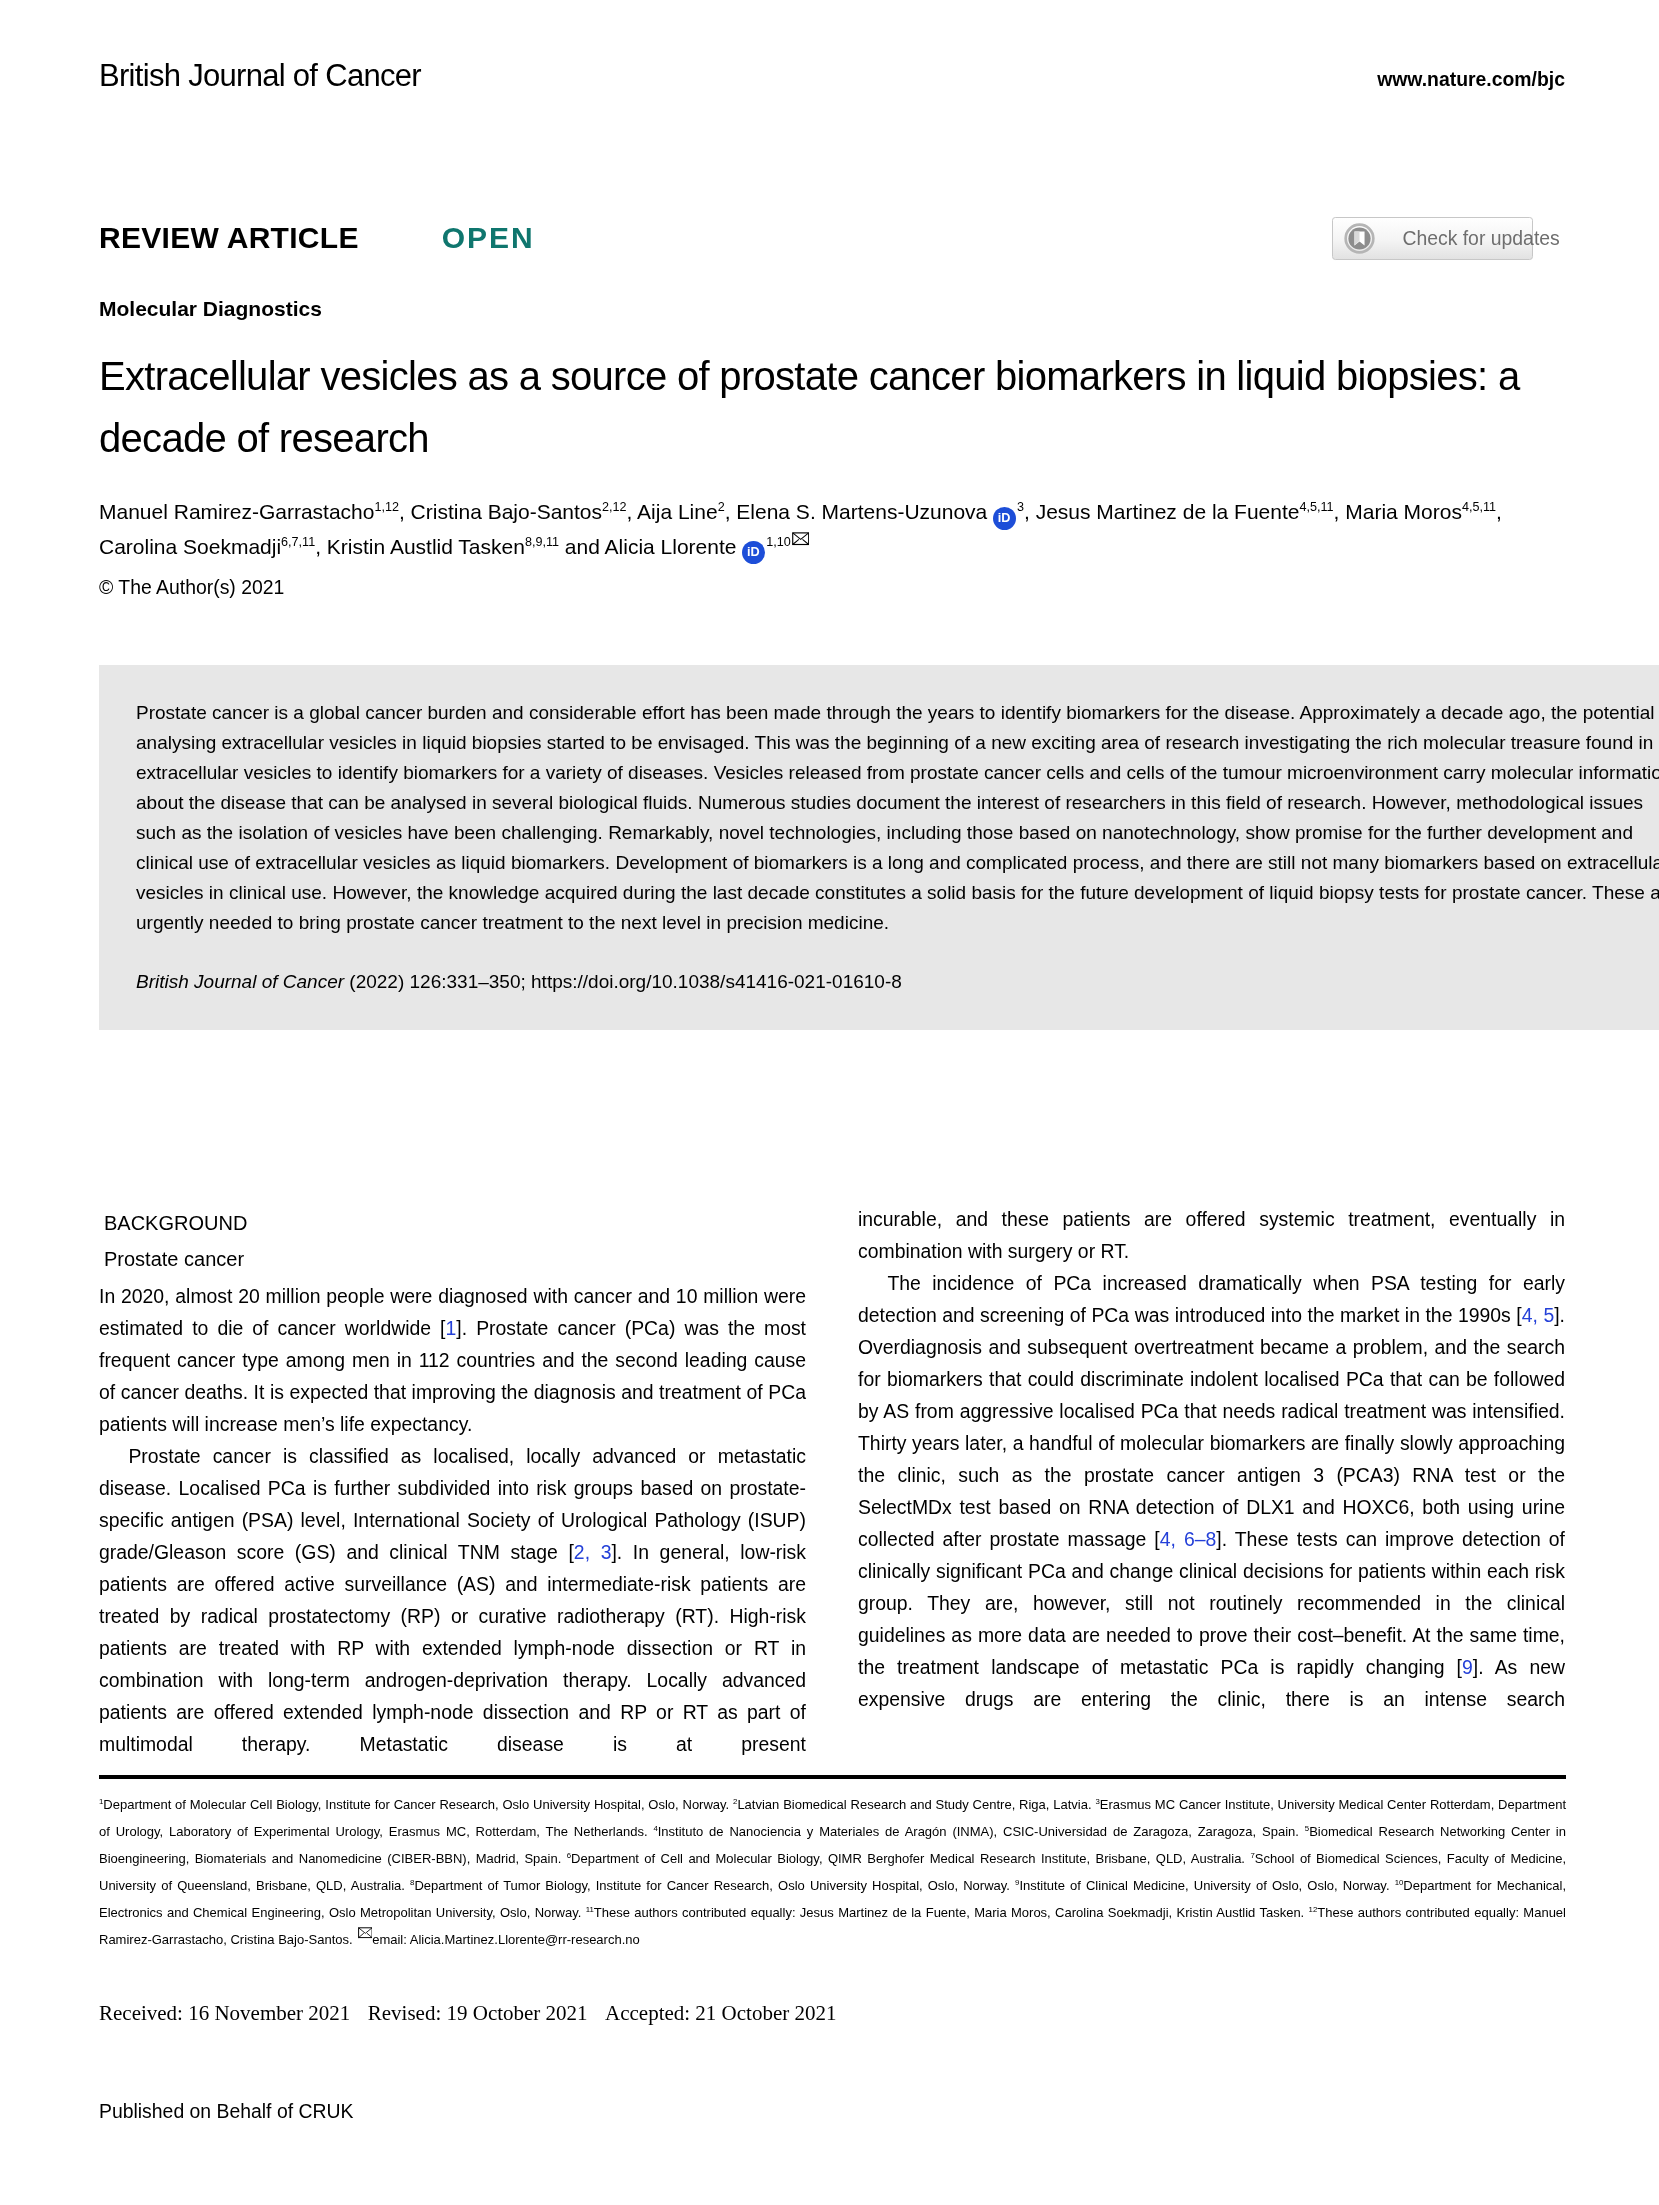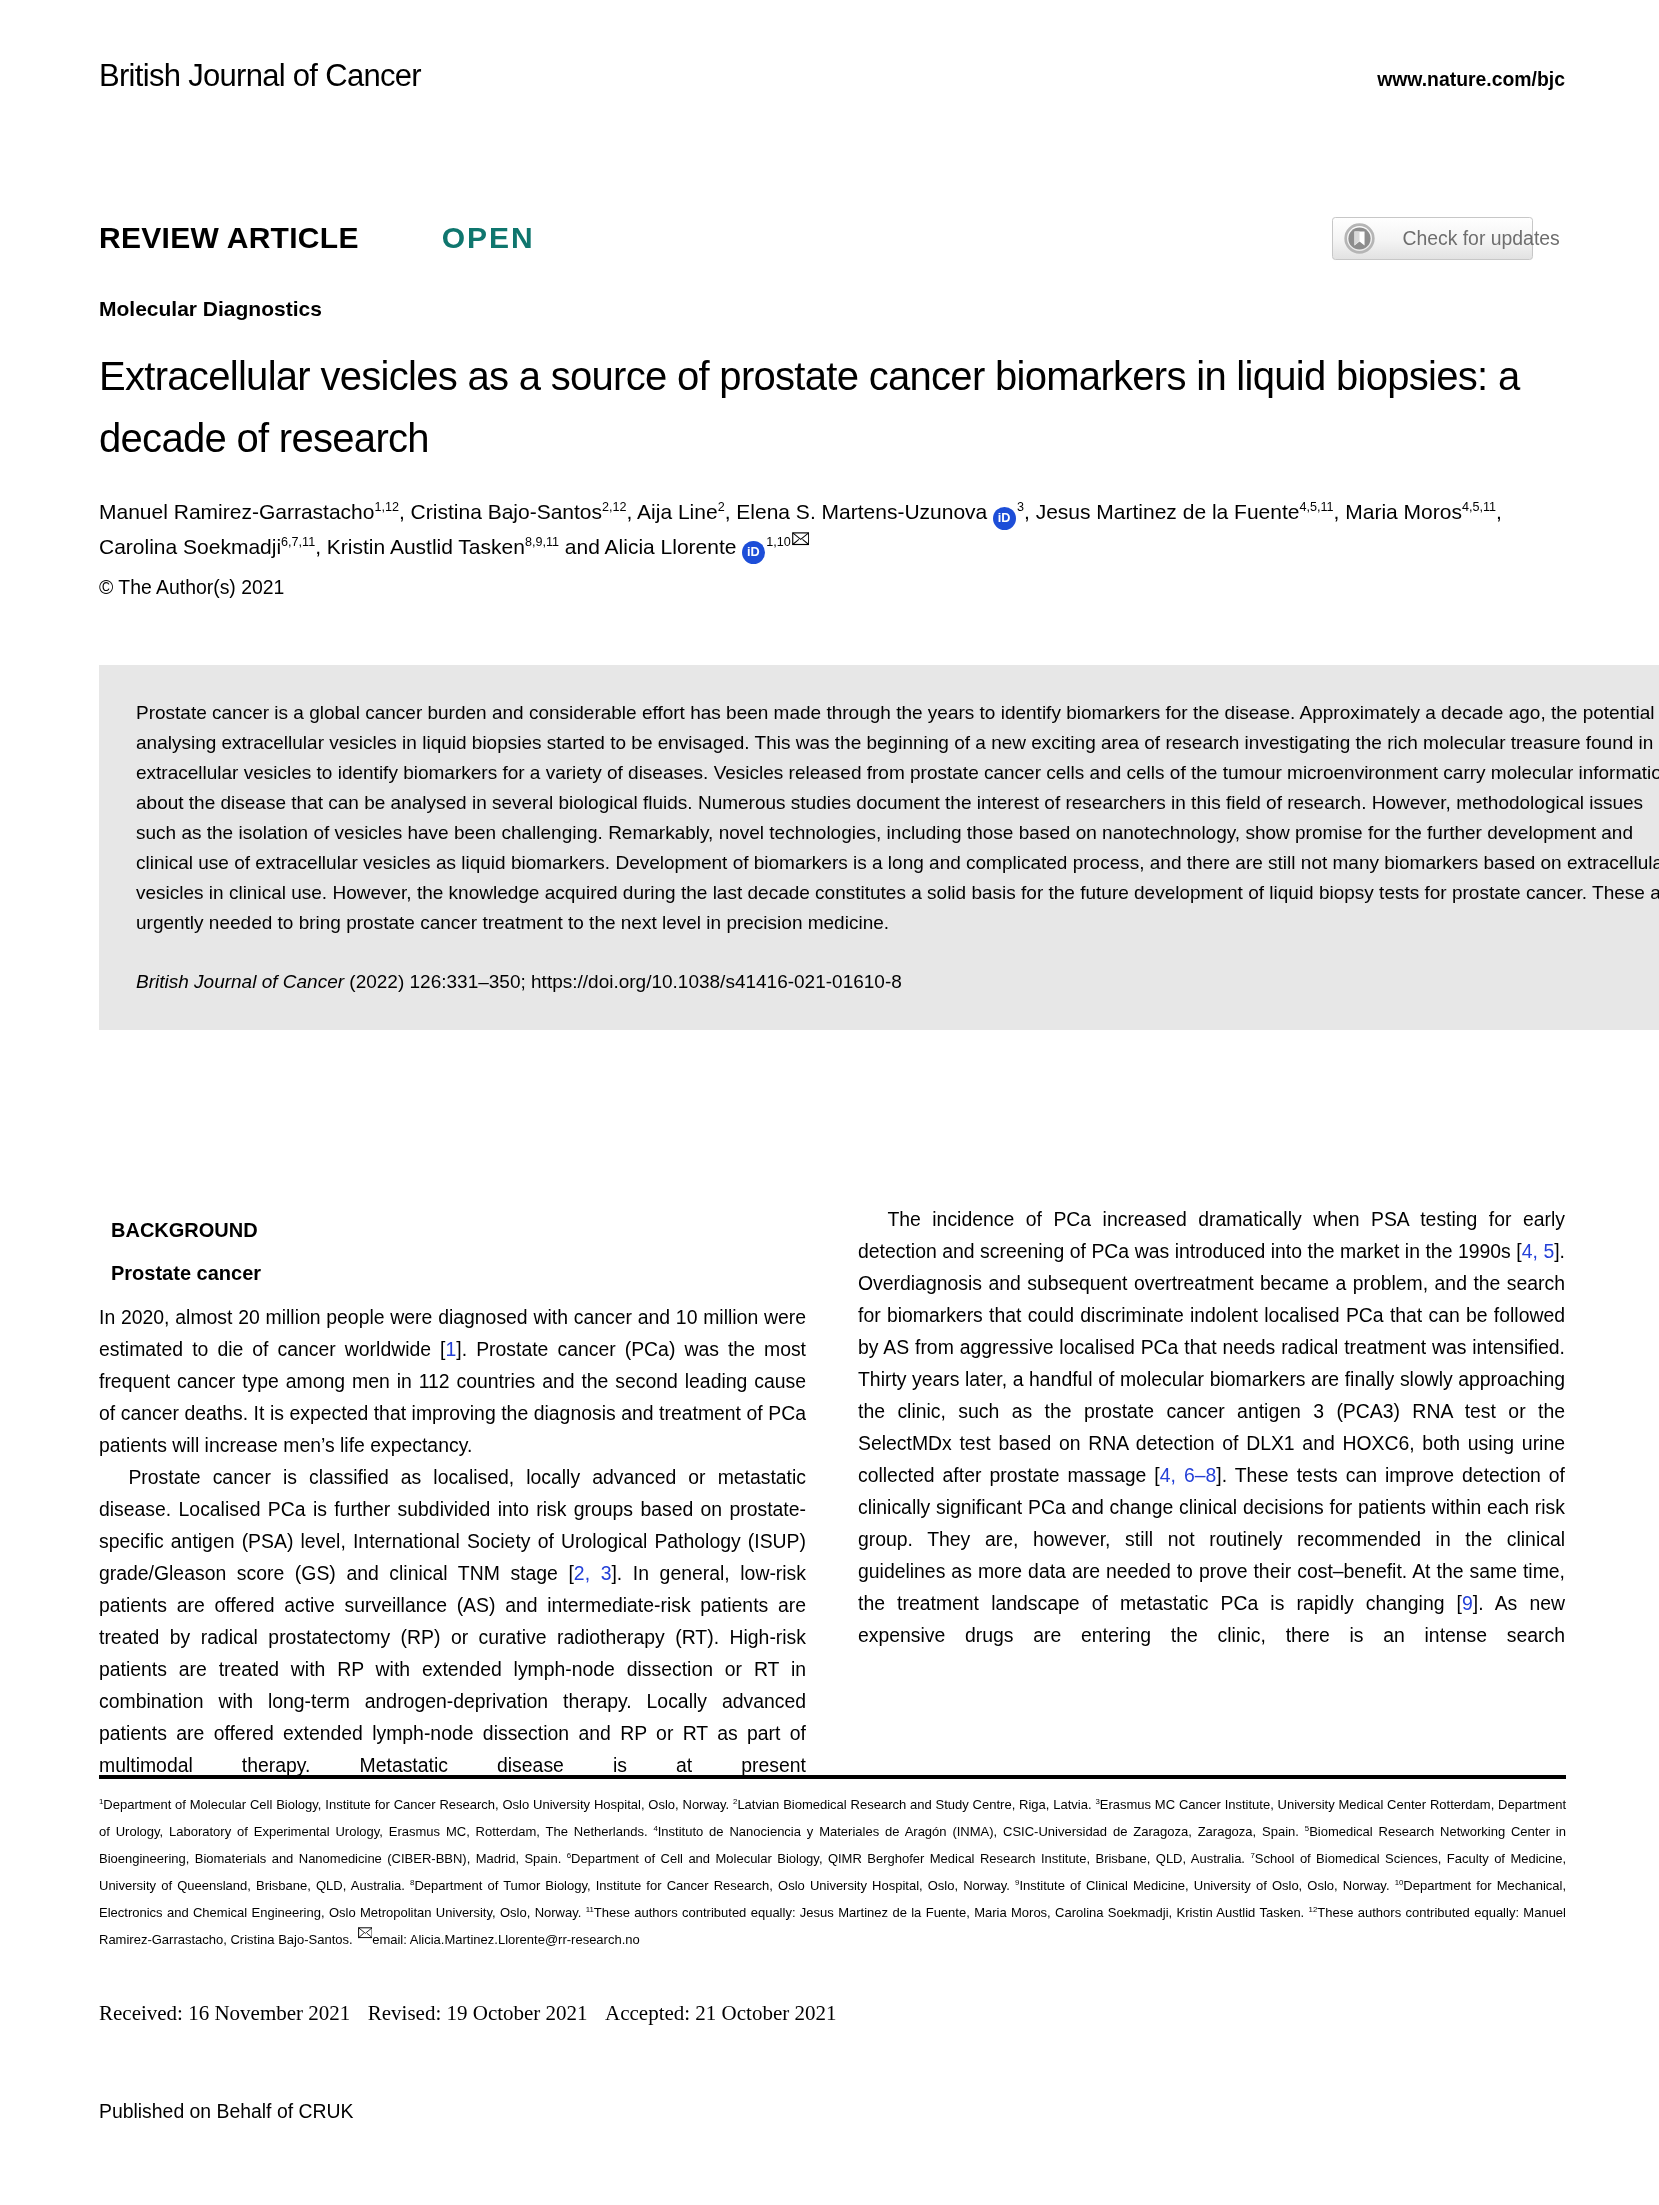--- a/index.html
+++ b/index.html
@@ -47,21 +47,21 @@
     left:99px;top:665px;width:1626px;box-sizing:border-box;
     background:#e7e7e7;padding:33px 37px 37px 37px;
   }
   .abstract-text{margin:0;font-size:19px;line-height:30px;}
   .citation{margin:33px 0 0 0;font-size:19px;}
   .it{font-style:italic;}
 
   
   .columns{left:99px;top:1203px;width:1467px;display:flex;gap:52px;}
   .col{width:707px;}
-  .sec-h{margin:12px;font-size:20px;font-weight:700;line-height:31px;}
+  .sec-h{margin:5px;font-size:20px;font-weight:400;line-height:31px;}
   .body-p{margin:0;font-size:19.4px;line-height:32px;text-align:justify;}
   .indent{text-indent:29.4px;}
   .cont{text-align-last:justify;}
   .ref{color:#2440d8;cursor:pointer;}
 
   
   .footnotes{
     left:99px;top:1775px;width:1467px;box-sizing:border-box;
     border-top:4px solid #000;padding-top:12px;
     font-size:13px;line-height:27px;text-align:justify;
@@ -111,20 +111,21 @@
 </div>
 
 <div class="abs columns">
   <div class="col">
     <h2 class="sec-h">BACKGROUND</h2>
     <h3 class="sec-h">Prostate cancer</h3>
     <p class="body-p">In 2020, almost 20 million people were diagnosed with cancer and 10 million were estimated to die of cancer worldwide [<span class="ref">1</span>]. Prostate cancer (PCa) was the most frequent cancer type among men in 112 countries and the second leading cause of cancer deaths. It is expected that improving the diagnosis and treatment of PCa patients will increase men’s life expectancy.</p>
     <p class="body-p indent cont">Prostate cancer is classified as localised, locally advanced or metastatic disease. Localised PCa is further subdivided into risk groups based on prostate-specific antigen (PSA) level, International Society of Urological Pathology (ISUP) grade/Gleason score (GS) and clinical TNM stage [<span class="ref">2, 3</span>]. In general, low-risk patients are offered active surveillance (AS) and intermediate-risk patients are treated by radical prostatectomy (RP) or curative radiotherapy (RT). High-risk patients are treated with RP with extended lymph-node dissection or RT in combination with long-term androgen-deprivation therapy. Locally advanced patients are offered extended lymph-node dissection and RP or RT as part of multimodal therapy. Metastatic disease is at present</p>
   </div>
   <div class="col">
+    <p class="body-p">incurable, and these patients are offered systemic treatment, eventually in combination with surgery or RT.</p>
     <p class="body-p indent cont">The incidence of PCa increased dramatically when PSA testing for early detection and screening of PCa was introduced into the market in the 1990s [<span class="ref">4, 5</span>]. Overdiagnosis and subsequent overtreatment became a problem, and the search for biomarkers that could discriminate indolent localised PCa that can be followed by AS from aggressive localised PCa that needs radical treatment was intensified. Thirty years later, a handful of molecular biomarkers are finally slowly approaching the clinic, such as the prostate cancer antigen 3 (PCA3) RNA test or the SelectMDx test based on RNA detection of DLX1 and HOXC6, both using urine collected after prostate massage [<span class="ref">4, 6–8</span>]. These tests can improve detection of clinically significant PCa and change clinical decisions for patients within each risk group. They are, however, still not routinely recommended in the clinical guidelines as more data are needed to prove their cost–benefit. At the same time, the treatment landscape of metastatic PCa is rapidly changing [<span class="ref">9</span>]. As new expensive drugs are entering the clinic, there is an intense search</p>
   </div>
 </div>
 
 <div class="abs footnotes"><span class="sup">1</span>Department of Molecular Cell Biology, Institute for Cancer Research, Oslo University Hospital, Oslo, Norway. <span class="sup">2</span>Latvian Biomedical Research and Study Centre, Riga, Latvia. <span class="sup">3</span>Erasmus MC Cancer Institute, University Medical Center Rotterdam, Department of Urology, Laboratory of Experimental Urology, Erasmus MC, Rotterdam, The Netherlands. <span class="sup">4</span>Instituto de Nanociencia y Materiales de Aragón (INMA), CSIC-Universidad de Zaragoza, Zaragoza, Spain. <span class="sup">5</span>Biomedical Research Networking Center in Bioengineering, Biomaterials and Nanomedicine (CIBER-BBN), Madrid, Spain. <span class="sup">6</span>Department of Cell and Molecular Biology, QIMR Berghofer Medical Research Institute, Brisbane, QLD, Australia. <span class="sup">7</span>School of Biomedical Sciences, Faculty of Medicine, University of Queensland, Brisbane, QLD, Australia. <span class="sup">8</span>Department of Tumor Biology, Institute for Cancer Research, Oslo University Hospital, Oslo, Norway. <span class="sup">9</span>Institute of Clinical Medicine, University of Oslo, Oslo, Norway. <span class="sup">10</span>Department for Mechanical, Electronics and Chemical Engineering, Oslo Metropolitan University, Oslo, Norway. <span class="sup">11</span>These authors contributed equally: Jesus Martinez de la Fuente, Maria Moros, Carolina Soekmadji, Kristin Austlid Tasken. <span class="sup">12</span>These authors contributed equally: Manuel Ramirez-Garrastacho, Cristina Bajo-Santos. <span class="mail"><svg viewBox="0 0 24 18">
         <rect x="1" y="1" width="22" height="16" fill="#fff" stroke="#000" stroke-width="1.6"></rect>
         <path d="M1 1l11 9L23 1M1 17l8.5-7.2M23 17l-8.5-7.2" fill="none" stroke="#000" stroke-width="1.4"></path>
       </svg></span>email: <span>Alicia.Martinez.Llorente@rr-research.no</span></div>
 
 <div class="abs dates">

